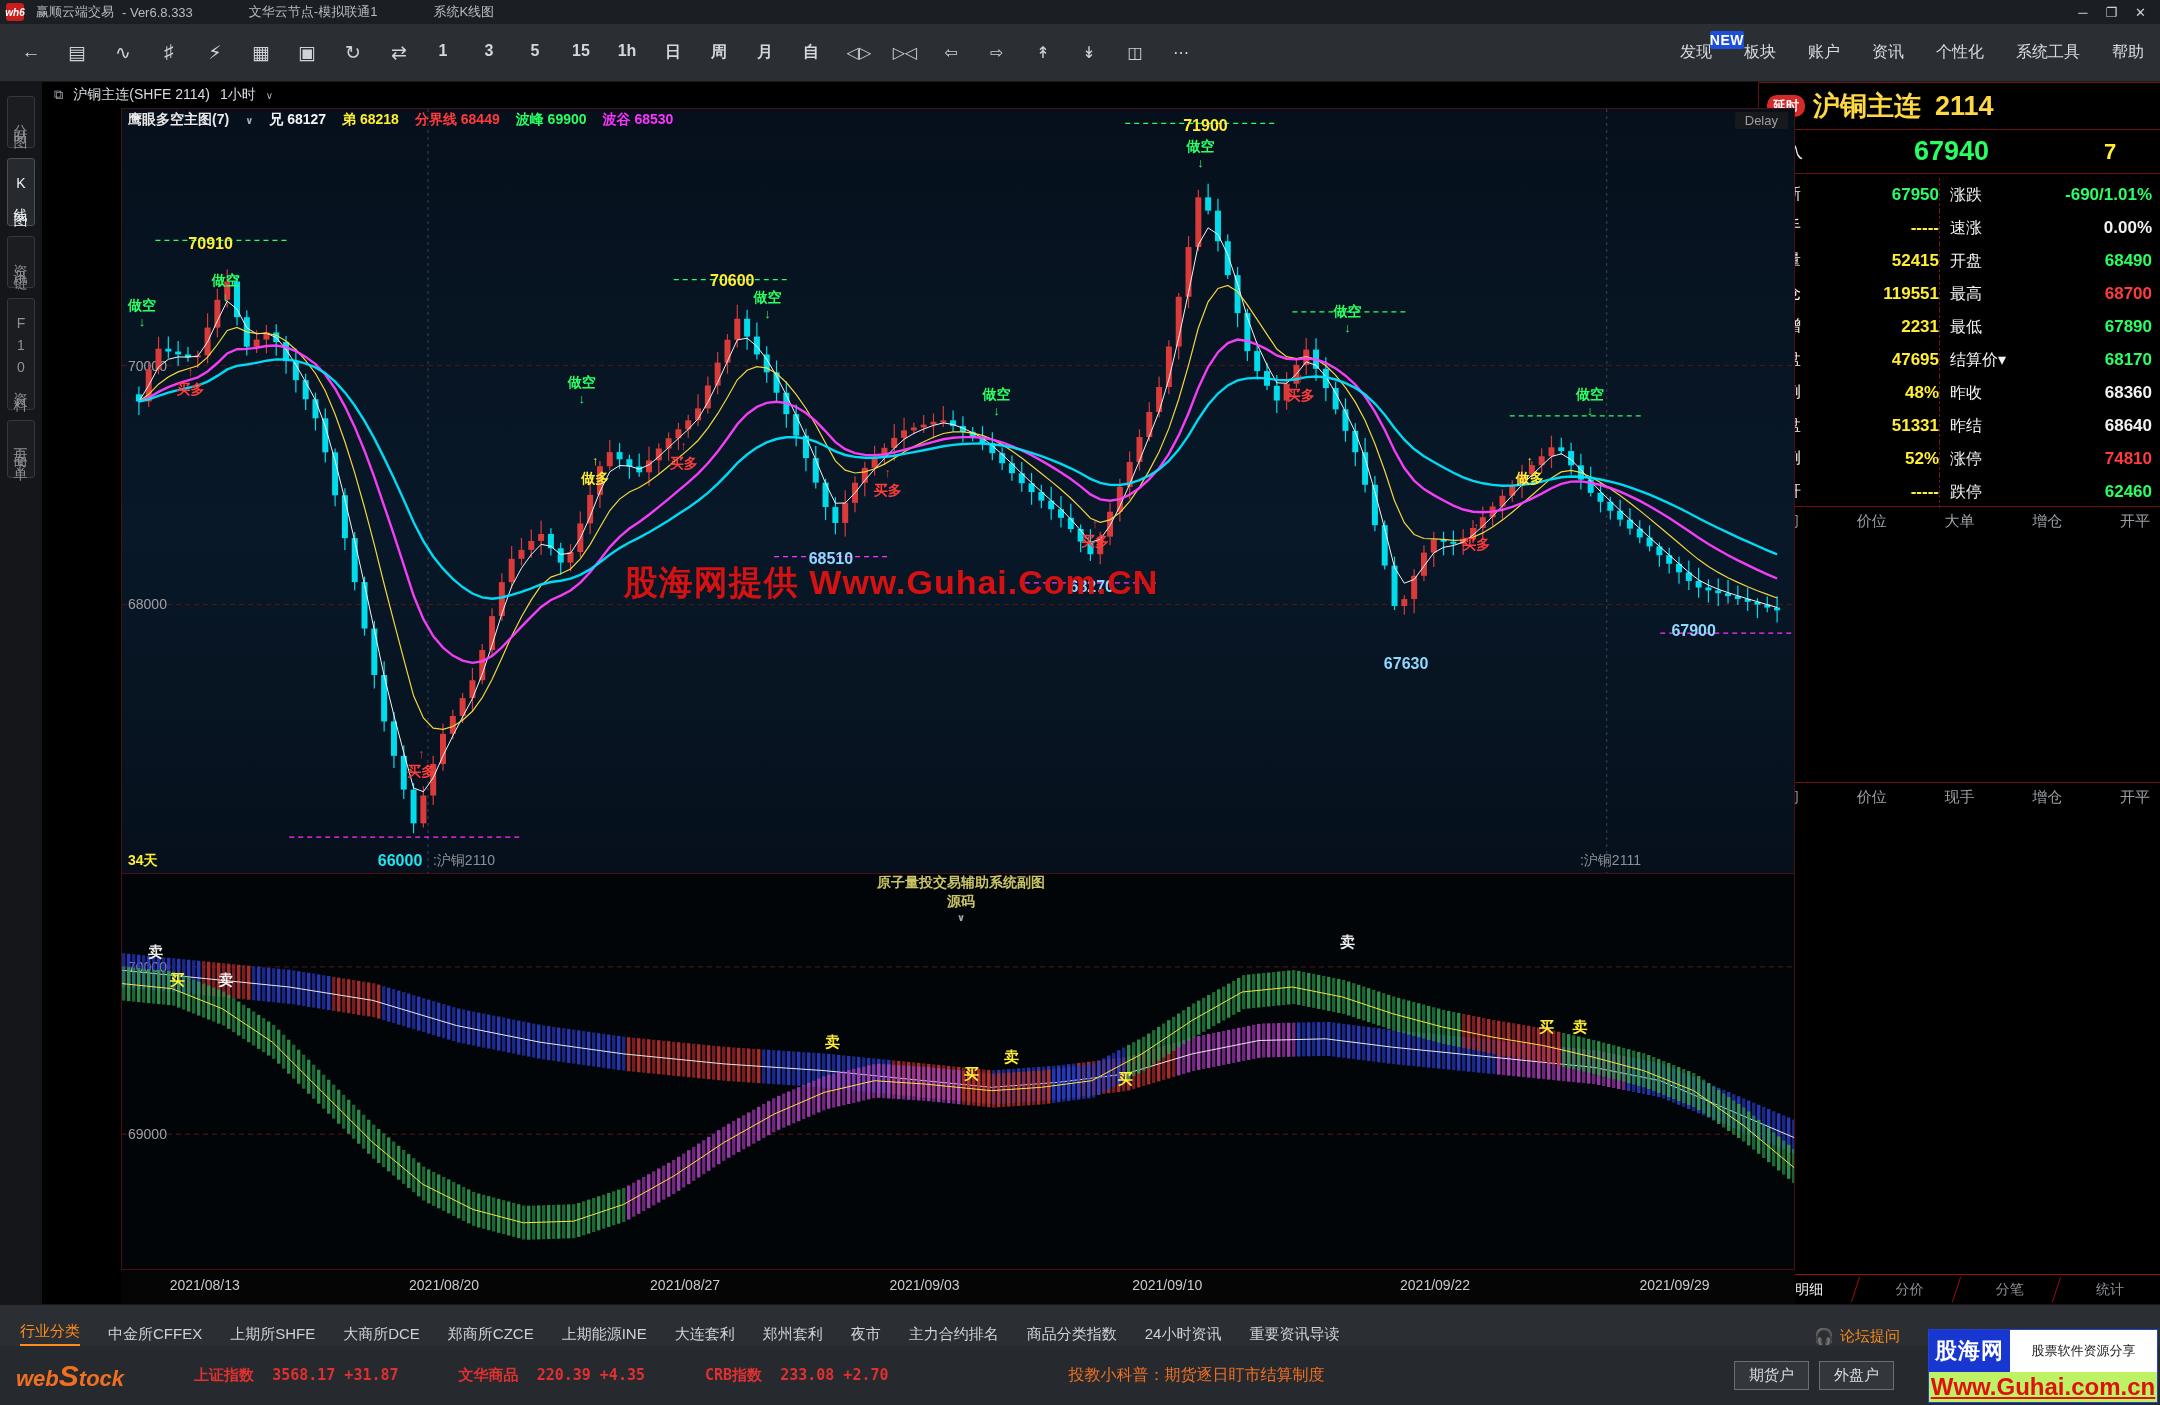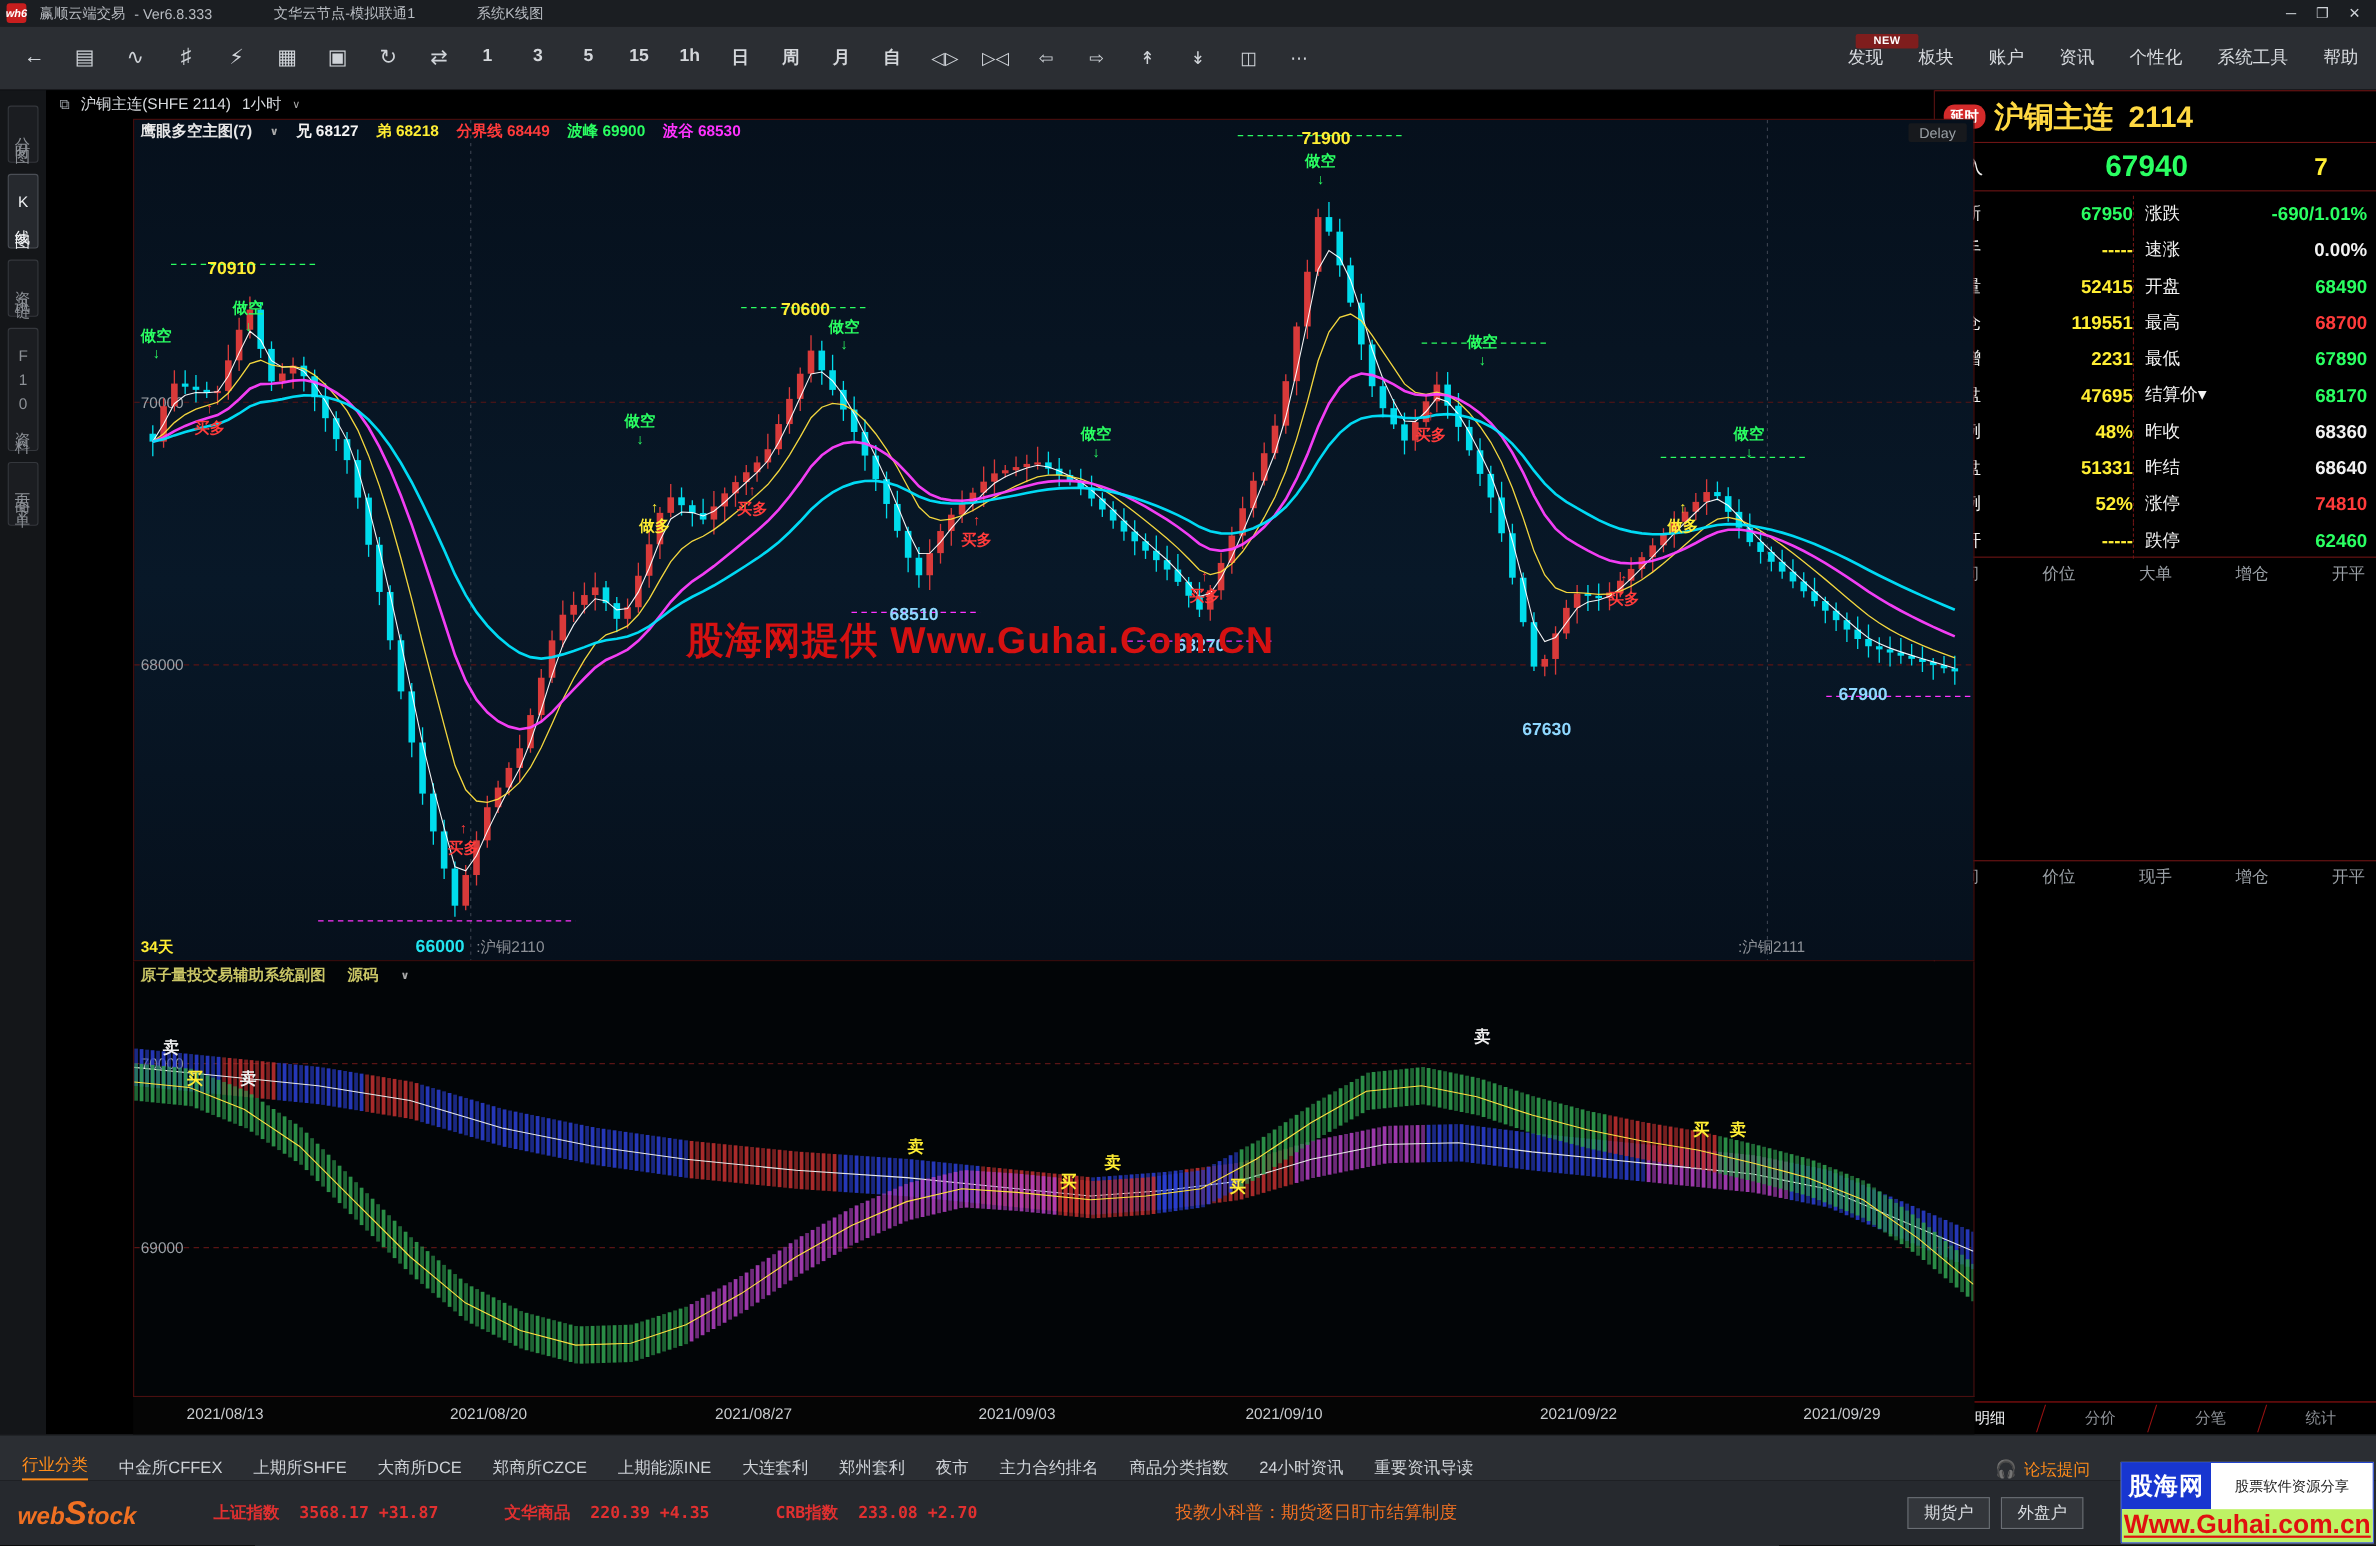--- a/index.html
+++ b/index.html
@@ -18,22 +18,22 @@
   .win-ctl span { cursor:default; }
 
   
   .toolbar { height:58px; background:#2b2e33; display:flex; align-items:center; padding:0 14px;
     color:#d4d7db; flex:0 0 auto; border-bottom:1px solid #17181b; }
   .tool { min-width:34px; text-align:center; font-size:19px; margin-right:12px; color:#cfd3d8; }
   .tool.small { font-size:16px; }
   .period { min-width:30px; text-align:center; font-size:16px; font-weight:bold; margin-right:16px; color:#d4d7db; }
   .toolbar-right { margin-left:auto; display:flex; align-items:center; gap:30px; font-size:16px; color:#d9dce0; }
   .menu-item { position:relative; padding-right:2px; }
-  .badge { position:absolute; top:-11px; right:-30px; background:#7f1d1d; color:#fff; font-size:10px;
-    font-weight:bold; padding:1px 16px; border-radius:2px; letter-spacing:.5px; }
+  .badge { position:absolute; top:-11px; right:-30px; background:#1d4ed8; color:#fff; font-size:14px;
+    font-weight:bold; padding:1px 0; border-radius:2px; letter-spacing:.5px; }
   .badge:empty { display:none; }
 
   
   .main-row { flex:1 1 auto; display:flex; min-height:0; }
 
   
   .sidebar { width:42px; background:#141619; display:flex; flex-direction:column; align-items:center;
     padding-top:14px; gap:10px; flex:0 0 auto; }
   .side-tab { writing-mode:vertical-rl; text-orientation:upright; letter-spacing:6px; color:#8d9197;
     font-size:14px; padding:16px 4px; border:1px solid #34373c; border-radius:3px; background:#1b1d21; }
@@ -55,22 +55,22 @@
     background:#17191d; padding:1px 10px; border-radius:2px; z-index:3; }
   .watermark { position:absolute; left:46%; top:62%; transform:translate(-50%,-50%);
     color:#d51111; font-size:34px; font-weight:bold; letter-spacing:1px; z-index:2; white-space:nowrap; }
   .mc-footer { position:absolute; left:0; right:0; bottom:1px; height:24px; font-size:14px; z-index:3; }
   .mc-footer .days { position:absolute; left:6px; bottom:2px; color:#ffee33; font-weight:bold; }
   .mc-footer .low { position:absolute; left:15.3%; bottom:2px; color:#22e4f0; font-weight:bold; font-size:16px; }
   .mc-footer .c1 { position:absolute; left:18.6%; bottom:2px; color:#8d9197; }
   .mc-footer .c2 { position:absolute; left:87.2%; bottom:2px; color:#8d9197; }
 
   .sub-chart { position:relative; height:396px; border:1px solid #4a0f0f; border-top:none; background:#020507; }
-  .sub-header { height:26px; display:flex; align-items:center; gap:20px; padding-left:6px;
-    color:#c9c565; font-size:14px; font-weight:bold; }
+  .sub-header { height:26px; display:flex; align-items:center; gap:1px; padding-left:6px;
+    color:#c9c565; font-size:14px; font-weight:bold;flex-direction:column; }
   .date-axis { position:relative; height:34px; background:#050505; color:#c8cbce; font-size:14px; }
   .date-axis span { position:absolute; top:7px; transform:translateX(-50%); }
 
   
   .rpanel { width:402px; background:#000; border-left:1px solid #5a1212; display:flex;
     flex-direction:column; flex:0 0 auto; }
   .rp-title { height:48px; display:flex; align-items:center; gap:8px; padding:0 8px;
     border-bottom:1px solid #6e1414; border-top:1px solid #6e1414; }
   .delay-pill { background:#d42a2a; color:#fff; font-size:13px; padding:2px 6px; border-radius:10px; font-weight:bold; }
   .rp-name { color:#ffd942; font-size:27px; font-weight:bold; }

